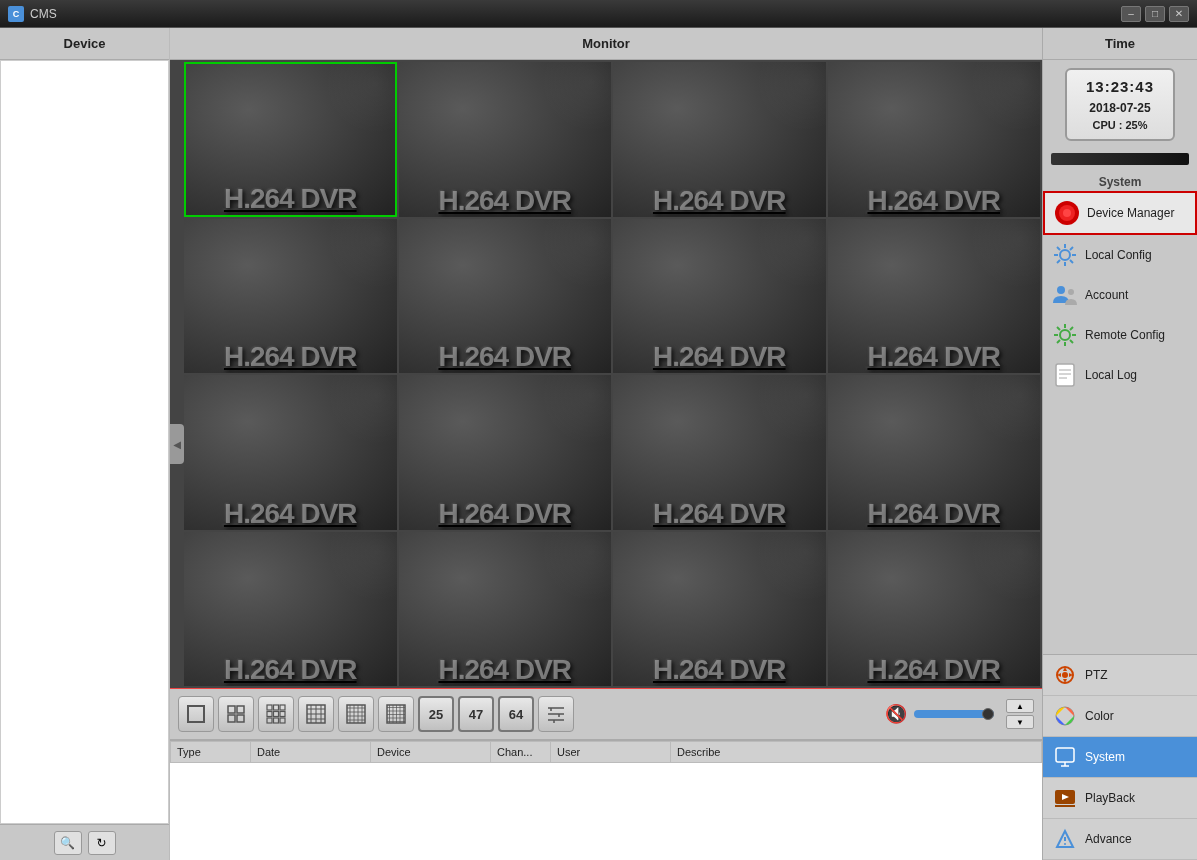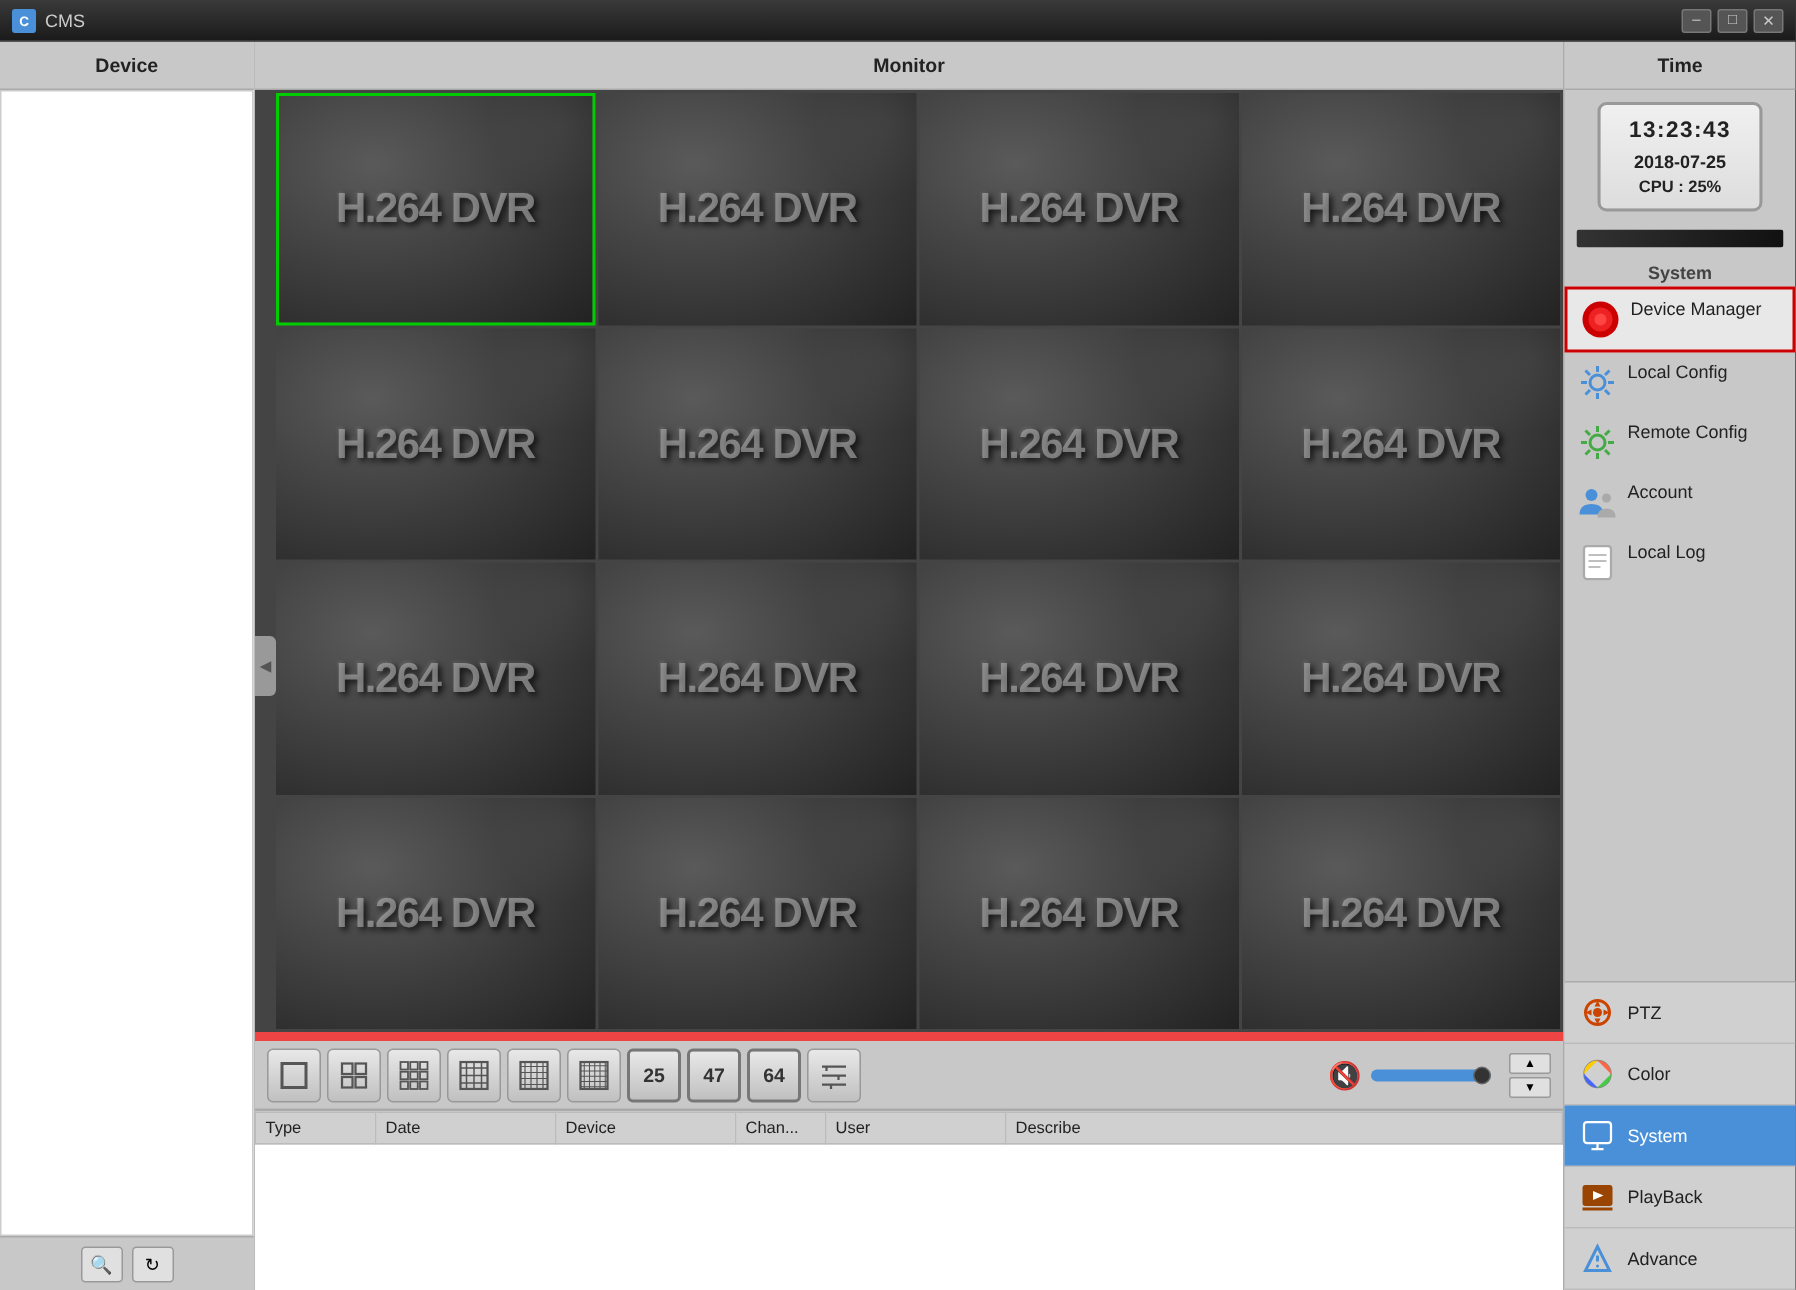--- a/index.html
+++ b/index.html
@@ -164,25 +164,26 @@
       grid-template-rows: repeat(4, 1fr);
       gap: 2px;
       padding: 2px 2px 2px 14px;
       background: #444;
       min-height: 0;
     }
 
     .video-cell {
       background: radial-gradient(ellipse at 30% 30%, #5a5a5a, #222);
       display: flex;
-      align-items: center;
+      align-items: flex-end;
       justify-content: center;
       position: relative;
       overflow: hidden;
       cursor: pointer;
+      text-decoration: underline;
     }
     .video-cell.selected {
       border: 2px solid #00cc00;
     }
     .video-cell-label {
       font-size: 28px;
       font-weight: bold;
       color: rgba(180,180,180,0.6);
       font-family: 'Arial Black', Arial, sans-serif;
       letter-spacing: -1px;
@@ -197,21 +198,21 @@
       width: 100px;
       height: 100px;
       background: radial-gradient(circle, rgba(255,255,255,0.05) 0%, transparent 70%);
       pointer-events: none;
     }
 
     
     #toolbar {
       height: 52px;
       background: #c8c8c8;
-      border-top: 6px solid #ef4444;
+      border-top: 1px solid #ef4444;
       border-bottom: 1px solid #aaa;
       display: flex;
       align-items: center;
       padding: 0 8px;
       gap: 4px;
     }
     .toolbar-btn {
       width: 36px;
       height: 36px;
       background: linear-gradient(to bottom, #e8e8e8, #c0c0c0);
@@ -315,21 +316,21 @@
     #system-label {
       text-align: center;
       font-size: 12px;
       color: #444;
       margin: 6px 0 2px 0;
       font-weight: bold;
     }
 
     .right-menu-item {
       display: flex;
-      align-items: flex-start;
+      align-items: center;
       padding: 6px 8px;
       cursor: pointer;
       gap: 6px;
       background: transparent;
       border: none;
       width: 100%;
     }
     .right-menu-item.active {
       background: #e8e8e8;
       border: 2px solid #cc0000;
@@ -632,51 +633,51 @@
               <line x1="9" y1="19" x2="6" y2="22"></line>
             </g>
           </svg>
         </div>
         <span class="right-menu-label">Local Config</span>
       </div>
 
       <div class="right-menu-item">
         <div class="right-menu-icon">
           <svg width="28" height="28" viewBox="0 0 28 28">
+            <circle cx="10" cy="9" r="4" fill="#4a90d9"></circle>
+            <path d="M2 22 Q2 15 10 15 Q18 15 18 22" fill="#4a90d9"></path>
+            <circle cx="20" cy="11" r="3" fill="#aaaaaa"></circle>
+            <path d="M14 24 Q14 18 20 18 Q26 18 26 24" fill="#aaaaaa"></path>
+          </svg>
+        </div>
+        <span class="right-menu-label">Account</span>
+      </div>
+
+      <div class="right-menu-item">
+        <div class="right-menu-icon">
+          <svg width="28" height="28" viewBox="0 0 28 28">
             <circle cx="14" cy="14" r="5" fill="none" stroke="#44aa44" stroke-width="2"></circle>
             <g stroke="#44aa44" stroke-width="2">
               <line x1="14" y1="3" x2="14" y2="7"></line>
               <line x1="14" y1="21" x2="14" y2="25"></line>
               <line x1="3" y1="14" x2="7" y2="14"></line>
               <line x1="21" y1="14" x2="25" y2="14"></line>
               <line x1="6" y1="6" x2="9" y2="9"></line>
               <line x1="19" y1="19" x2="22" y2="22"></line>
               <line x1="22" y1="6" x2="19" y2="9"></line>
               <line x1="9" y1="19" x2="6" y2="22"></line>
             </g>
           </svg>
         </div>
         <span class="right-menu-label">Remote Config</span>
       </div>
 
       <div class="right-menu-item">
         <div class="right-menu-icon">
           <svg width="28" height="28" viewBox="0 0 28 28">
-            <circle cx="10" cy="9" r="4" fill="#4a90d9"></circle>
-            <path d="M2 22 Q2 15 10 15 Q18 15 18 22" fill="#4a90d9"></path>
-            <circle cx="20" cy="11" r="3" fill="#aaaaaa"></circle>
-            <path d="M14 24 Q14 18 20 18 Q26 18 26 24" fill="#aaaaaa"></path>
-          </svg>
-        </div>
-        <span class="right-menu-label">Account</span>
-      </div>
-
-      <div class="right-menu-item">
-        <div class="right-menu-icon">
-          <svg width="28" height="28" viewBox="0 0 28 28">
             <rect x="5" y="3" width="18" height="22" rx="2" fill="white" stroke="#aaa" stroke-width="1.5"></rect>
             <line x1="8" y1="9" x2="20" y2="9" stroke="#aaa" stroke-width="1"></line>
             <line x1="8" y1="13" x2="20" y2="13" stroke="#aaa" stroke-width="1"></line>
             <line x1="8" y1="17" x2="16" y2="17" stroke="#aaa" stroke-width="1"></line>
           </svg>
         </div>
         <span class="right-menu-label">Local Log</span>
       </div>
     </div>
 

